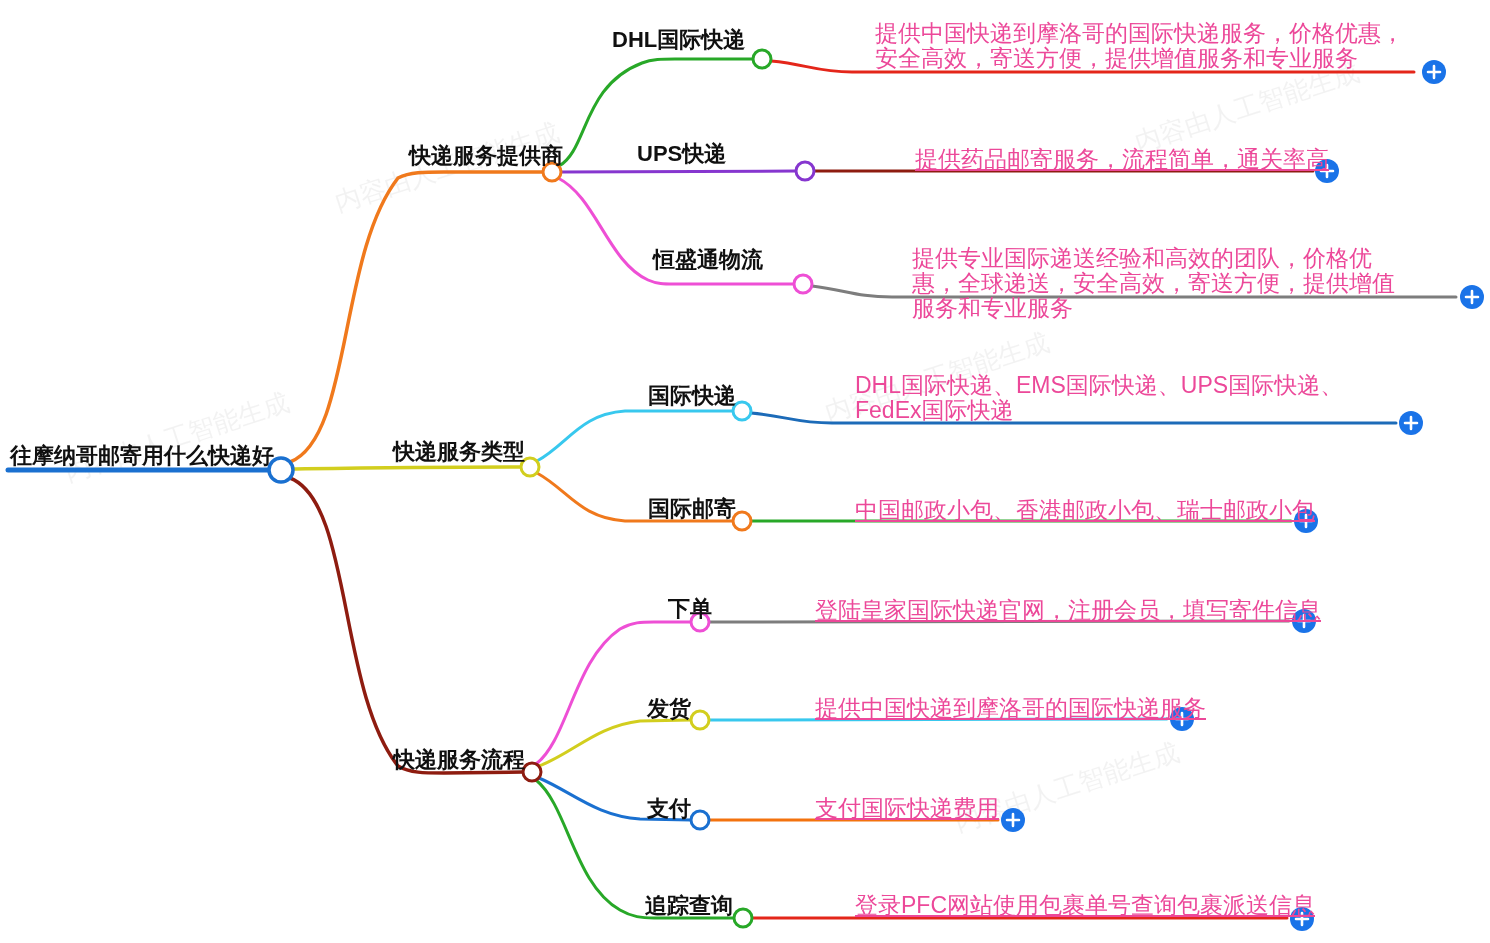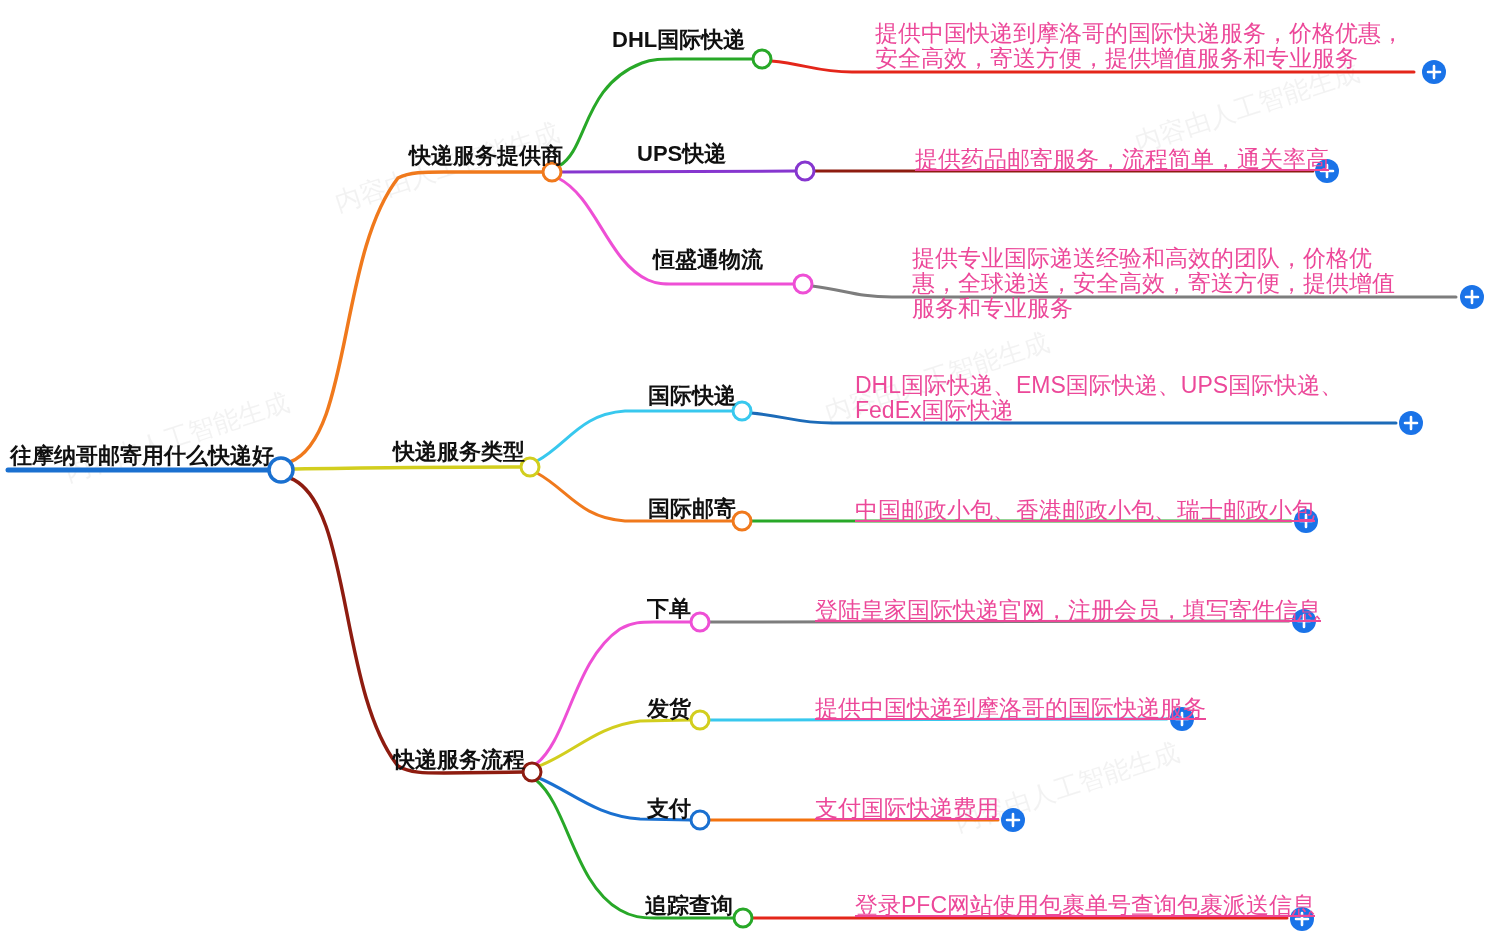--- a/index.html
+++ b/index.html
@@ -118,21 +118,21 @@
   <div class="node-label" style="left:409px;top:144px">快递服务提供商</div>
   <div class="node-label" style="left:612px;top:28px">DHL国际快递</div>
   <div class="node-label" style="left:637px;top:142px">UPS快递</div>
   <div class="node-label" style="left:653px;top:248px">恒盛通物流</div>
 
   <div class="node-label" style="left:393px;top:440px">快递服务类型</div>
   <div class="node-label" style="left:648px;top:384px">国际快递</div>
   <div class="node-label" style="left:648px;top:497px">国际邮寄</div>
 
   <div class="node-label" style="left:393px;top:748px">快递服务流程</div>
-  <div class="node-label" style="left:647px;top:597px">下单</div>
+  <div class="node-label" style="left:668px;top:597px">下单</div>
   <div class="node-label" style="left:647px;top:697px">发货</div>
   <div class="node-label" style="left:647px;top:797px">支付</div>
   <div class="node-label" style="left:645px;top:894px">追踪查询</div>
 
   <div class="desc" style="left:875px;top:21px;width:545px">提供中国快递到摩洛哥的国际快递服务，价格优惠，安全高效，寄送方便，提供增值服务和专业服务</div>
   <div class="desc nowrap" style="left:915px;top:147px">提供药品邮寄服务，流程简单，通关率高</div>
   <div class="desc" style="left:912px;top:246px;width:505px">提供专业国际递送经验和高效的团队，价格优惠，全球递送，安全高效，寄送方便，提供增值服务和专业服务</div>
 
   <div class="desc" style="left:855px;top:373px;width:530px">DHL国际快递、EMS国际快递、UPS国际快递、FedEx国际快递</div>
   <div class="desc nowrap" style="left:855px;top:498px">中国邮政小包、香港邮政小包、瑞士邮政小包</div>

